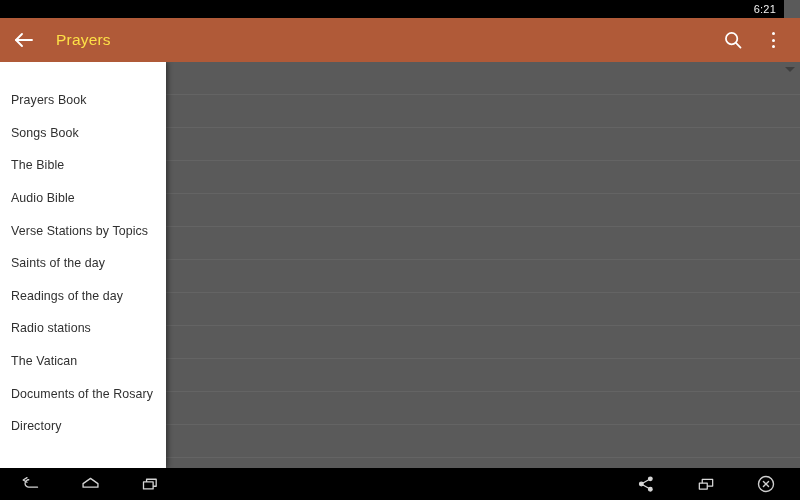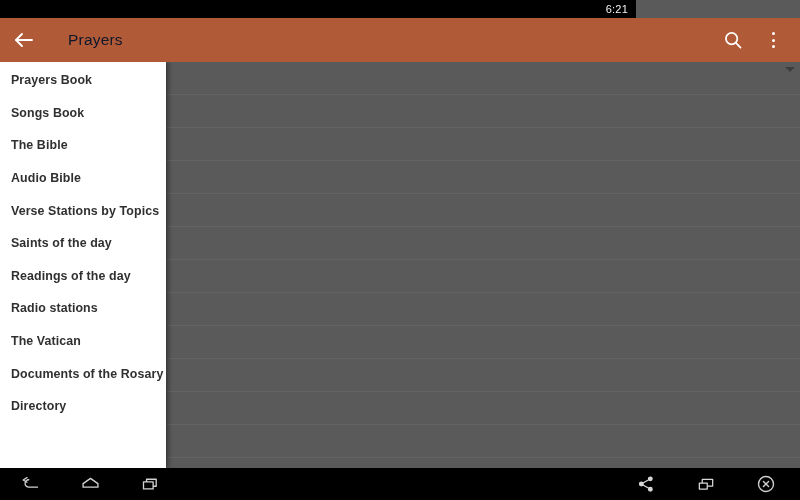--- a/index.html
+++ b/index.html
@@ -6,38 +6,38 @@
   html, body {
     width:800px; height:500px;
     background:#000;
     font-family:"Liberation Sans", sans-serif;
     overflow:hidden;
   }
   #screen { position:relative; width:800px; height:500px; background:#5a5a5a; }
 
   
   #status-bar {
-    position:absolute; top:0; left:0; width:636px; height:18px;
+    position:absolute; top:0; left:0; width:784px; height:18px;
     background:#000; color:#f2f2f2;
     display:flex; align-items:center; justify-content:flex-end;
     padding-right:8px;
     font-size:11px; letter-spacing:.2px;
   }
 
   
   #app-bar {
     position:absolute; top:18px; left:0; width:800px; height:44px;
     background:#b05a38;
     display:flex; align-items:center;
     padding:0 14px 0 12px;
     z-index:40;
   }
   #back-arrow { width:24px; height:24px; flex:0 0 auto; cursor:pointer; }
   #app-title {
-    color:#0f172a; font-size:15.5px; margin-left:32px;
+    color:#fde047; font-size:15.5px; margin-left:20px;
     letter-spacing:.2px; white-space:nowrap;
   }
   .bar-spacer { flex:1 1 auto; }
   .bar-action { width:26px; height:26px; flex:0 0 auto; cursor:pointer;
                 display:flex; align-items:center; justify-content:center; }
   #overflow-btn { margin-left:14px; }
   .dot { width:3px; height:3px; border-radius:50%; background:#fff; margin:1.6px 0; }
 
   
   #content {
@@ -54,21 +54,21 @@
   }
 
   
   #drawer {
     position:absolute; top:62px; left:0;
     width:166px; height:406px;
     background:#ffffff;
     box-shadow:2px 0 5px rgba(0,0,0,.45);
     overflow:hidden; z-index:30;
   }
-  #drawer-list { padding-top:2px;font-weight:bold; }
+  #drawer-list { padding-top:22px; }
   .drawer-item {
     height:32.6px; display:flex; align-items:center;
     padding-left:11px; cursor:pointer;
     color:#303030; font-size:12.4px; white-space:nowrap;
     letter-spacing:.1px;
   }
 
   
   #nav-bar {
     position:absolute; bottom:0; left:0; width:800px; height:32px;

